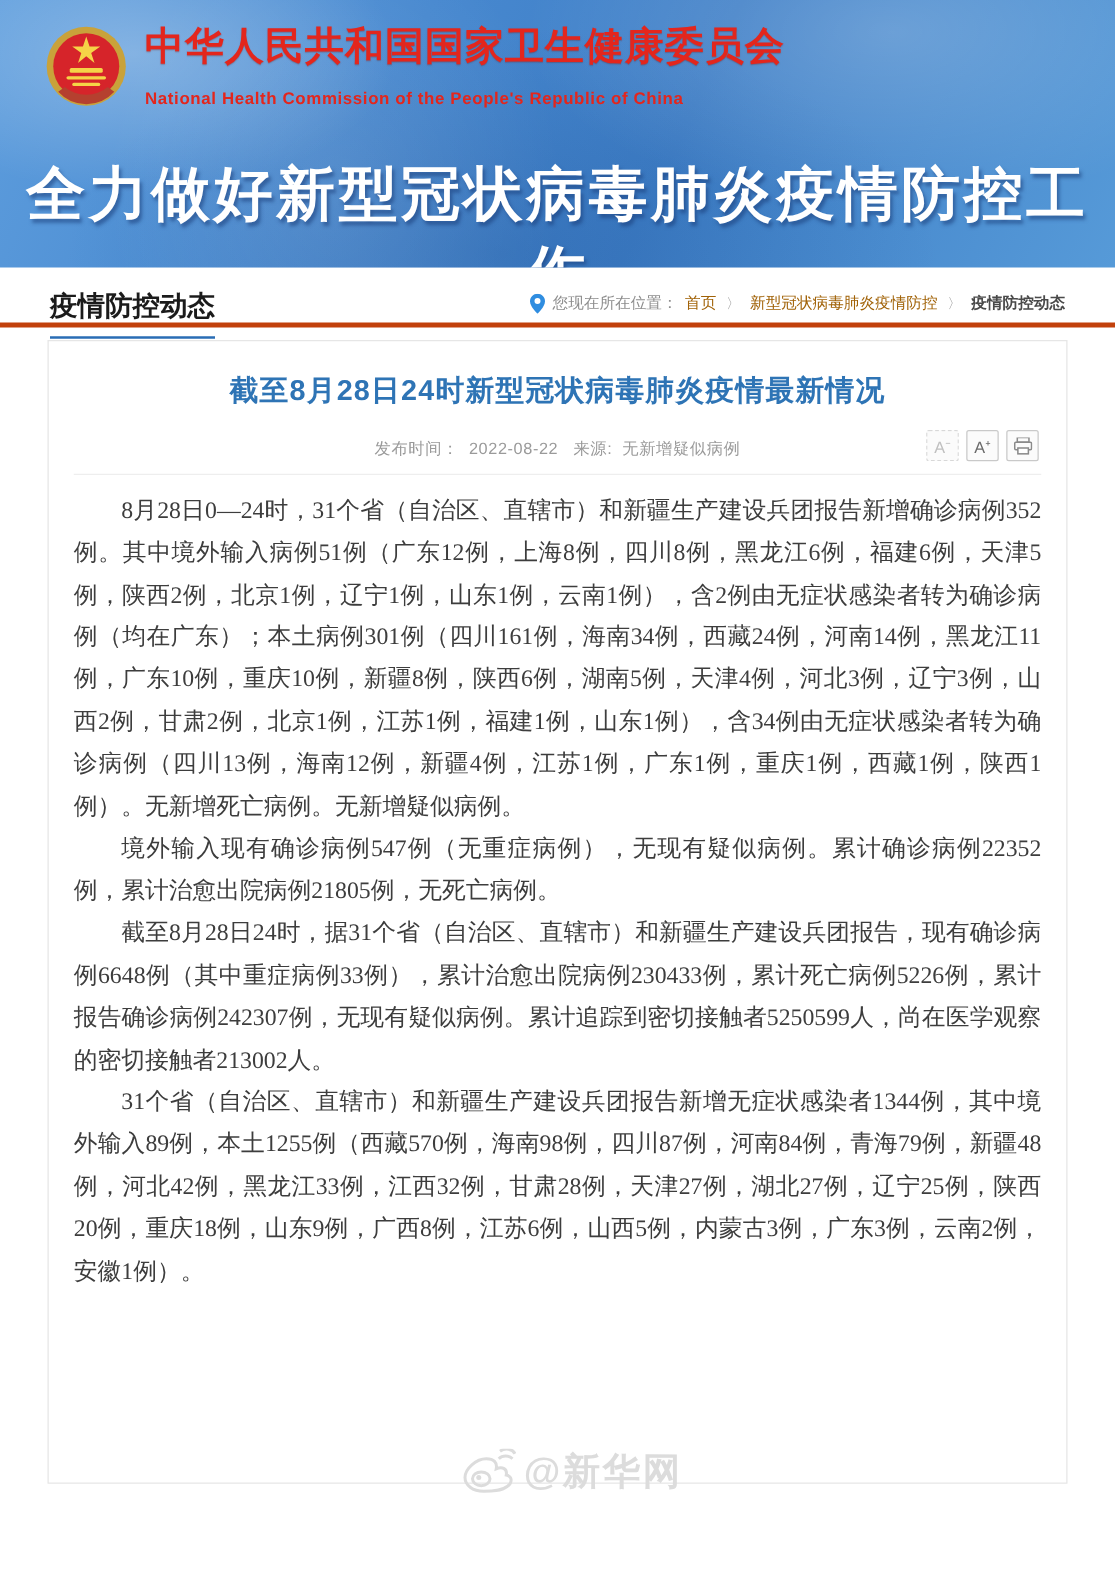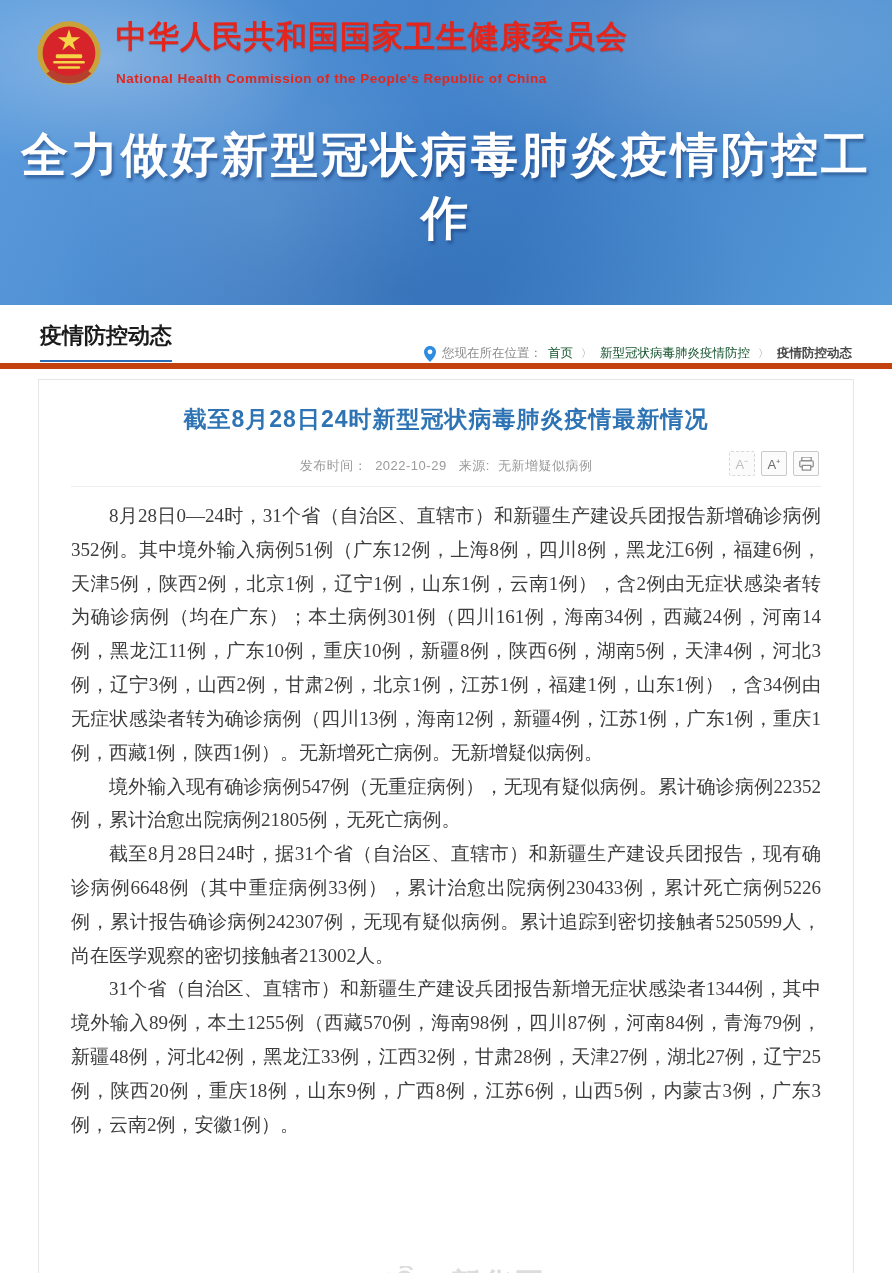--- a/index.html
+++ b/index.html
@@ -9,21 +9,21 @@
     background: #ffffff;
     width: 892px;
     height: 1273px;
     overflow: hidden;
     position: relative;
   }
 
   
   .site-header {
     position: relative;
-    height: 305px;
+    height: 214px;
     background:
       radial-gradient(ellipse 300px 160px at 12% 20%, rgba(255,255,255,.28), rgba(255,255,255,0) 70%),
       radial-gradient(ellipse 420px 200px at 80% 12%, rgba(255,255,255,.20), rgba(255,255,255,0) 70%),
       radial-gradient(ellipse 500px 260px at 45% 95%, rgba(20,70,140,.25), rgba(20,70,140,0) 70%),
       radial-gradient(ellipse 260px 300px at 30% 70%, rgba(255,255,255,.12), rgba(255,255,255,0) 70%),
       linear-gradient(115deg, #5d9ddd 0%, #4788cf 35%, #3f7fc7 60%, #569ad8 100%);
     overflow: hidden;
   }
   .logo-row {
     display: flex;
@@ -57,52 +57,52 @@
     font-family: "Liberation Sans", sans-serif;
     text-shadow: 2px 3px 3px rgba(25,60,120,.55);
   }
 
   
   .crumb-strip {
     padding: 16px 40px 0 40px;
     display: flex;
     justify-content: space-between;
     align-items: flex-start;
-    border-bottom: 6px solid #c2410c;
-    height: 64px;
+    border-bottom: 4px solid #c2410c;
+    height: 48px;
   }
   .section-title {
     font-size: 22px;
     font-weight: bold;
     color: #1b1b1b;
     padding-bottom: 9px;
     border-bottom: 2px solid #2a6db5;
     cursor: pointer;
   }
   .crumb-right {
     display: flex;
     align-items: center;
     gap: 6px;
     font-size: 12.5px;
     color: #8d8d8d;
-    margin-top: 24px;
+    margin-top: 4px;
   }
   .pin-icon { width: 12px; height: 16px; }
-  .crumb-link { color: #14532d; text-decoration: none; cursor: pointer; }
+  .crumb-link { color: #a16207; text-decoration: none; cursor: pointer; }
   .crumb-sep { color: #9a9a9a; font-size: 11px; padding: 0 2px; }
   .crumb-current { color: #4a4a4a; font-weight: bold; }
 
   
   .article-box {
     margin: 10px 38px 0 38px;
     border: 1px solid #e6e6e6;
     background: #ffffff;
     height: 915px;
     position: relative;
-    padding: 0 32px;
+    padding: 0 20px;
   }
   .article-title {
     text-align: center;
     color: #2e74b5;
     font-size: 23px;
     font-weight: bold;
     padding-top: 24px;
     letter-spacing: 1px;
   }
   .meta-row {
@@ -199,21 +199,21 @@
     <span class="crumb-sep">〉</span>
     <span class="crumb-current">疫情防控动态</span>
   </div>
 </div>
 
 <div class="article-box">
   <div class="article-title">截至8月28日24时新型冠状病毒肺炎疫情最新情况</div>
 
   <div class="meta-row">
     <div class="meta-center">
-      <span>发布时间：</span><span>2022-10-29</span>
+      <span>发布时间：</span><span>2022-08-22</span>
       <span>来源:</span><span>无新增疑似病例</span>
     </div>
     <div class="font-tools">
       <div class="tool-btn dashed">A⁻</div>
       <div class="tool-btn">A⁺</div>
       <div class="tool-btn">
         <svg class="printer-icon" viewBox="0 0 16 15">
           <rect x="3" y="0" width="10" height="4" fill="none" stroke="#8a8a8a" stroke-width="1.3"></rect>
           <rect x="0.8" y="4" width="14.4" height="6.5" rx="1" fill="none" stroke="#8a8a8a" stroke-width="1.3"></rect>
           <rect x="3.5" y="9" width="9" height="5" fill="#ffffff" stroke="#8a8a8a" stroke-width="1.3"></rect>

